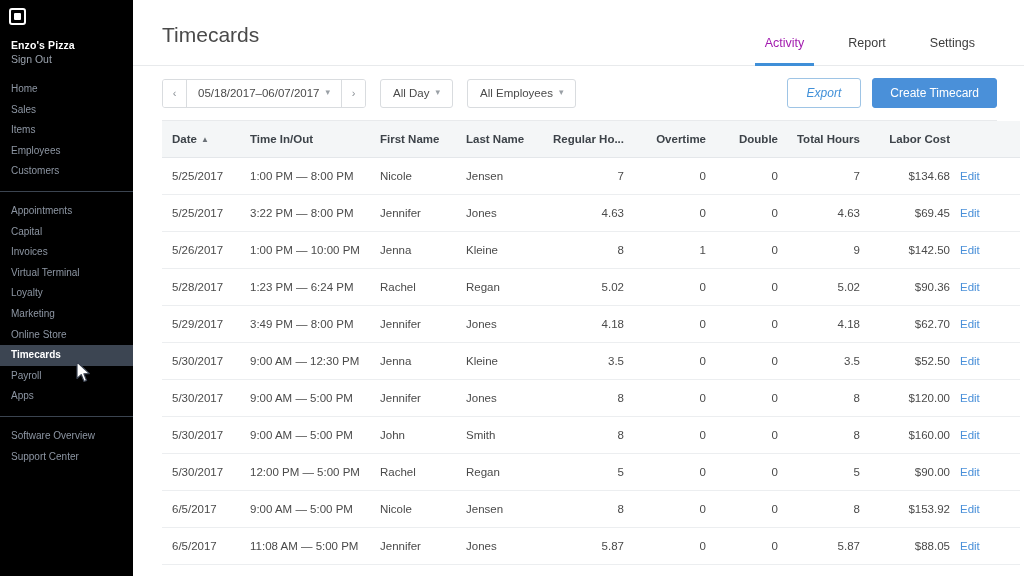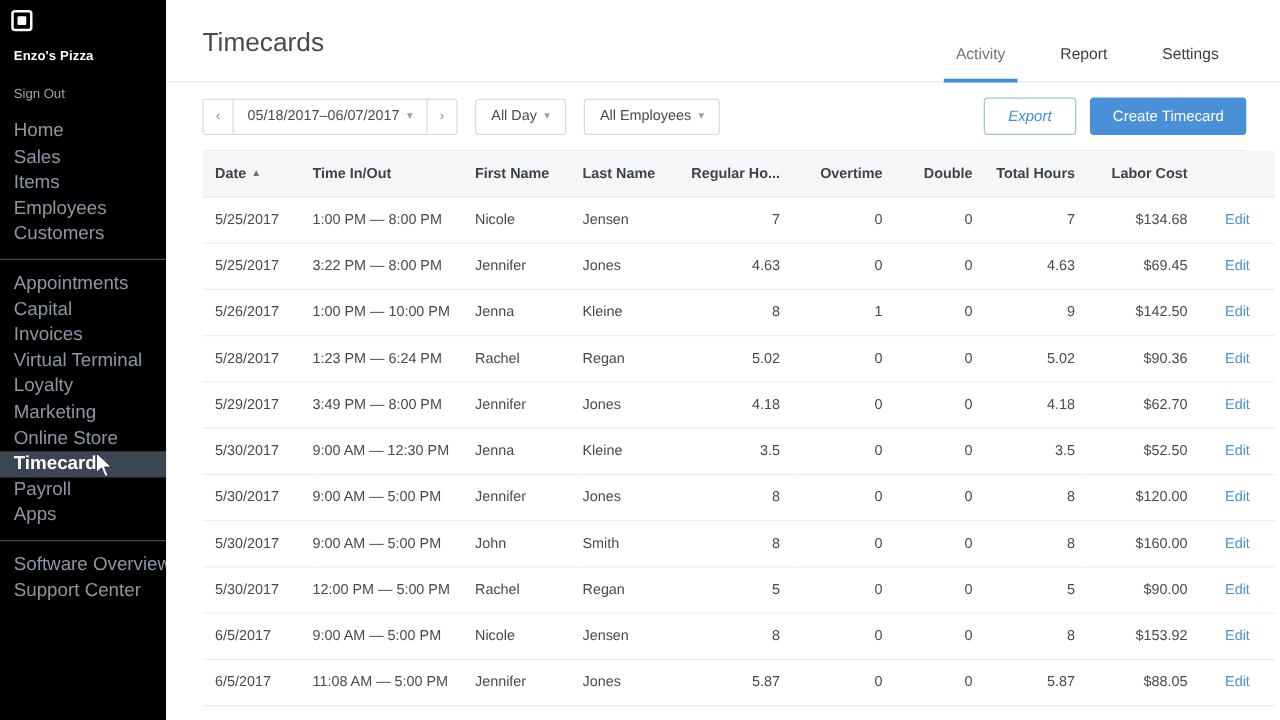--- a/index.html
+++ b/index.html
@@ -36,31 +36,31 @@
     border-radius: 1px;
   }
   .brand {
     margin: 13px 0 0 11px;
     color: #ffffff;
     font-size: 10.5px;
     font-weight: bold;
     letter-spacing: .1px;
   }
   .signout {
-    margin: 18px 0 0 11px;
+    margin: 2px 0 0 11px;
     color: #9aa2ad;
     font-size: 10.5px;
   }
   .nav-group { margin-top: 14px; }
   .nav-item {
     height: 20.6px;
     line-height: 20.6px;
     padding-left: 11px;
     color: #8d96a3;
-    font-size: 15px;
+    font-size: 10px;
     white-space: nowrap;
     cursor: pointer;
   }
   .nav-item.active {
     background: #3c4552;
     color: #ffffff;
     font-weight: bold;
   }
   .nav-sep {
     height: 1px;
@@ -96,21 +96,21 @@
     flex: 1 1 auto;
   }
   .tabs { display: flex; align-items: flex-end; gap: 0; }
   .tab {
     font-size: 12.5px;
     color: #3d3d3d;
     padding: 0 22px 15px 22px;
     cursor: pointer;
     position: relative;
   }
-  .tab.active { color: #737373; }
+  .tab.active { color: #a21caf; }
   .tab.active::after {
     content: "";
     position: absolute;
     left: 12px; right: 12px; bottom: -1px;
     height: 3px;
     background: #3f8fd8;
   }
 
   
   .toolbar {
@@ -210,21 +210,21 @@
   thead th.num { text-align: right; }
   tbody td {
     height: 37px;
     font-size: 11.5px;
     color: #4a4a4a;
     border-bottom: 1px solid #eceef0;
     white-space: nowrap;
     overflow: hidden;
   }
   tbody td.num { text-align: right; }
-  tbody td.act { text-align: center; }
+  tbody td.act { text-align: left; }
   .edit-link {
     color: #4a90d9;
     font-size: 11.5px;
     cursor: pointer;
   }
   .sort-caret {
     display: inline-block;
     margin-left: 4px;
     font-size: 8px;
     color: #6b7177;

